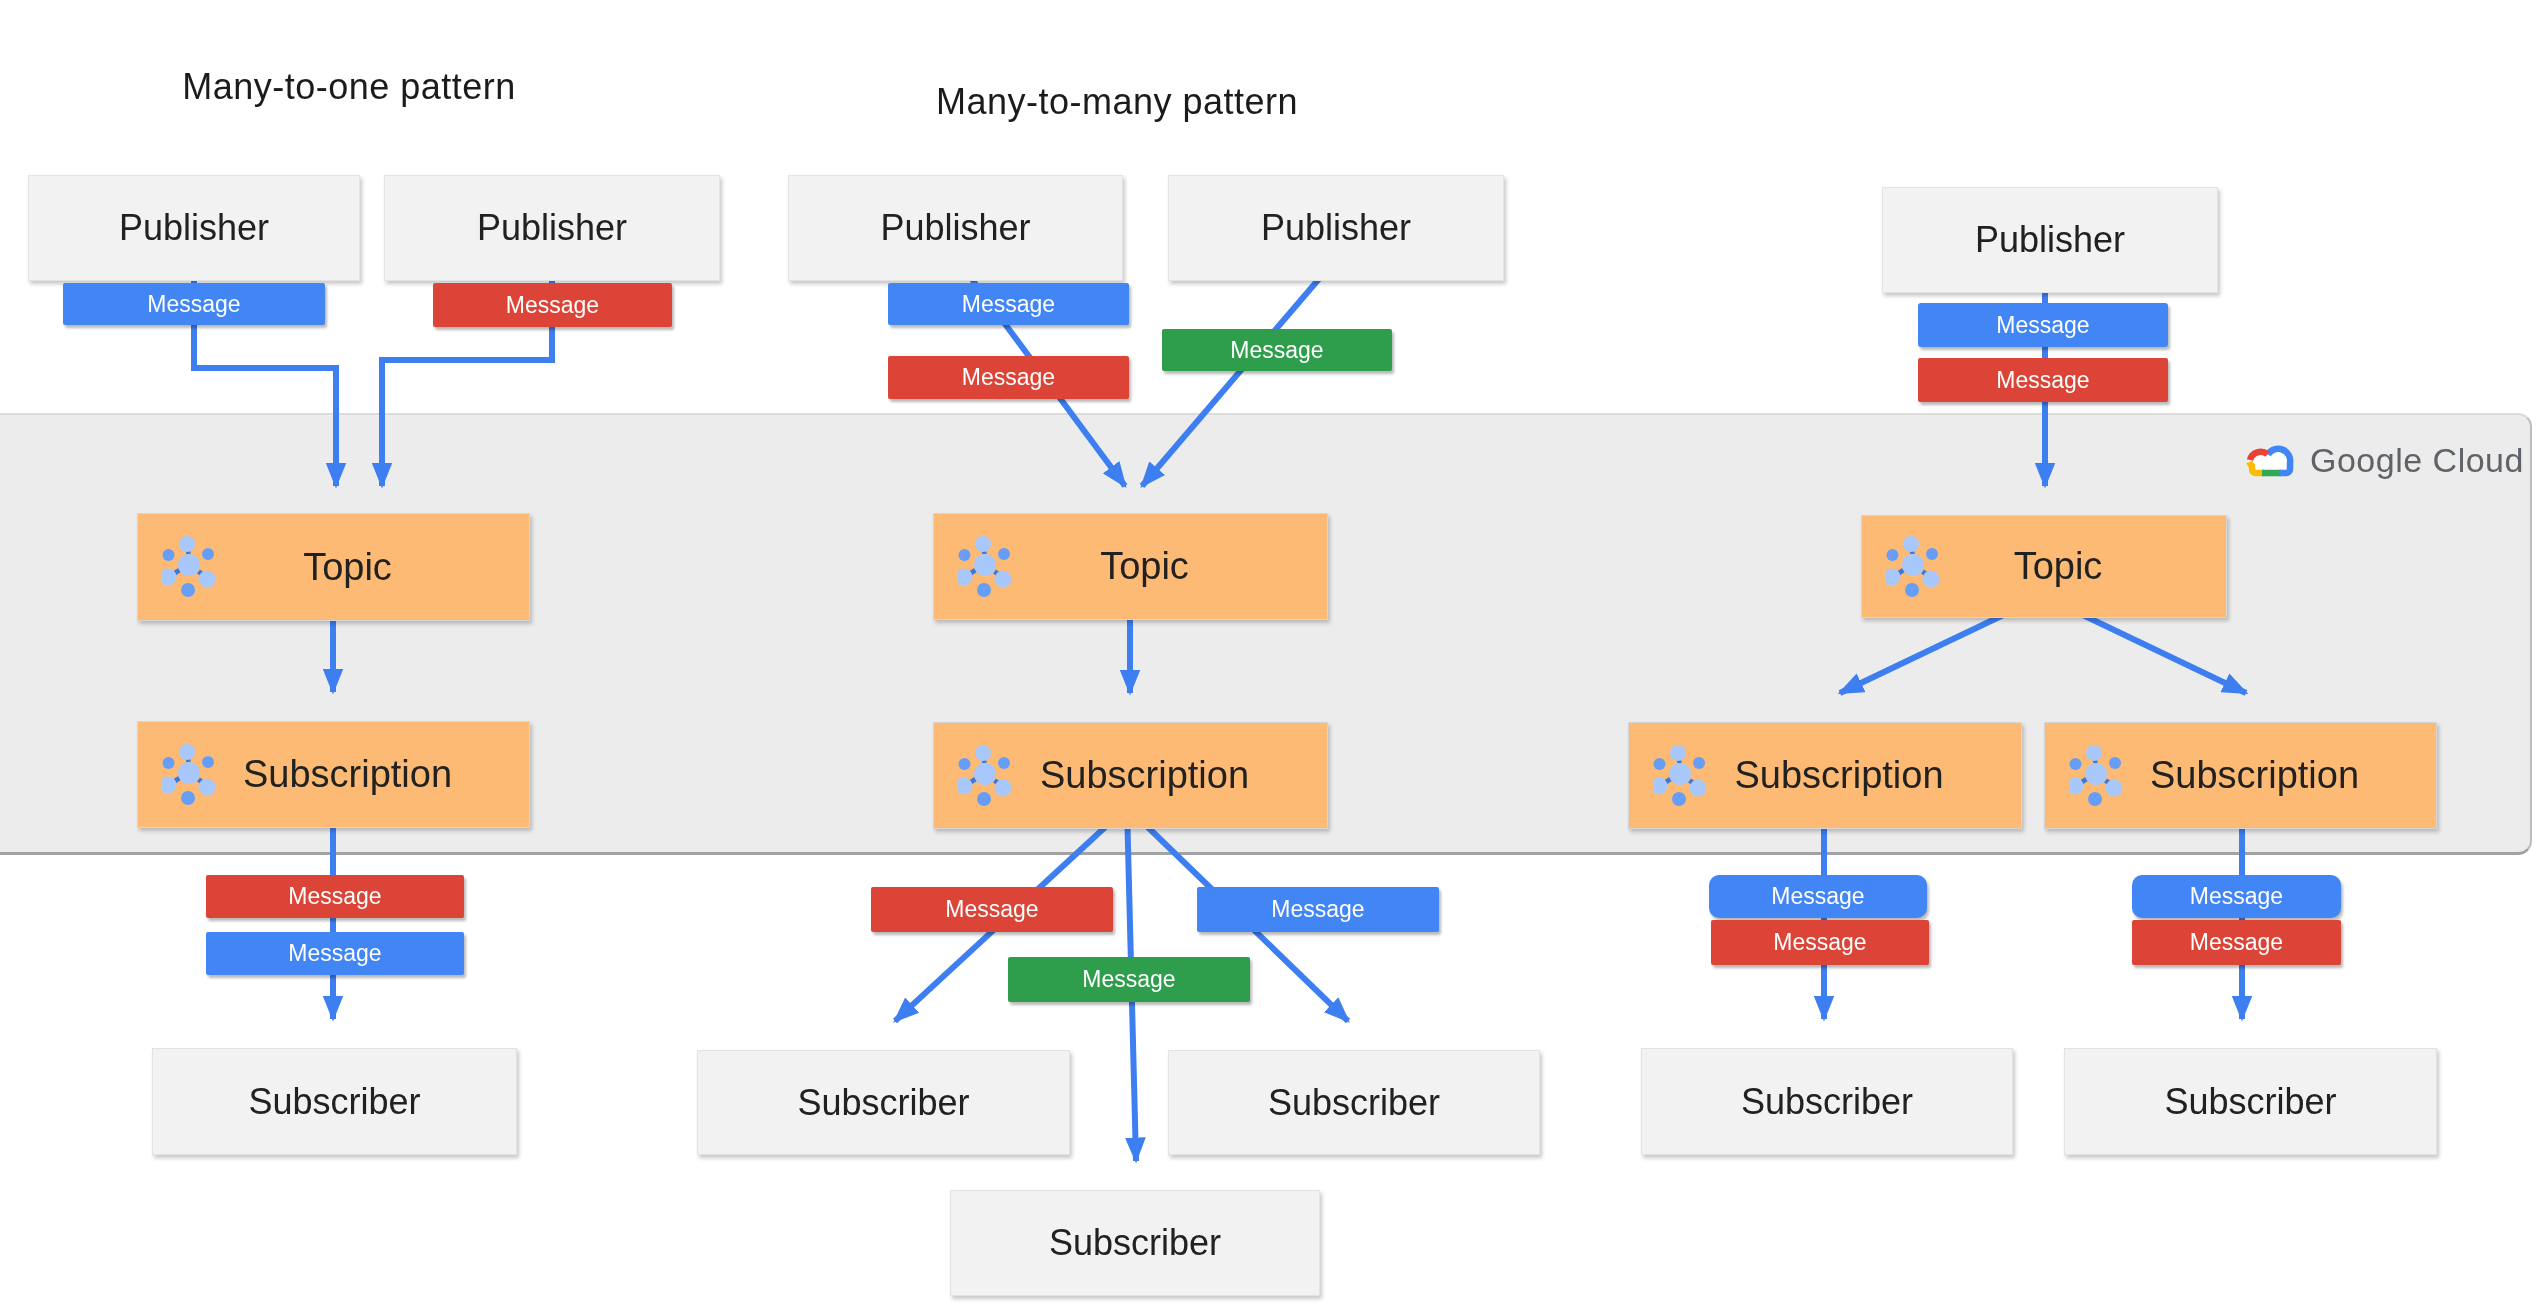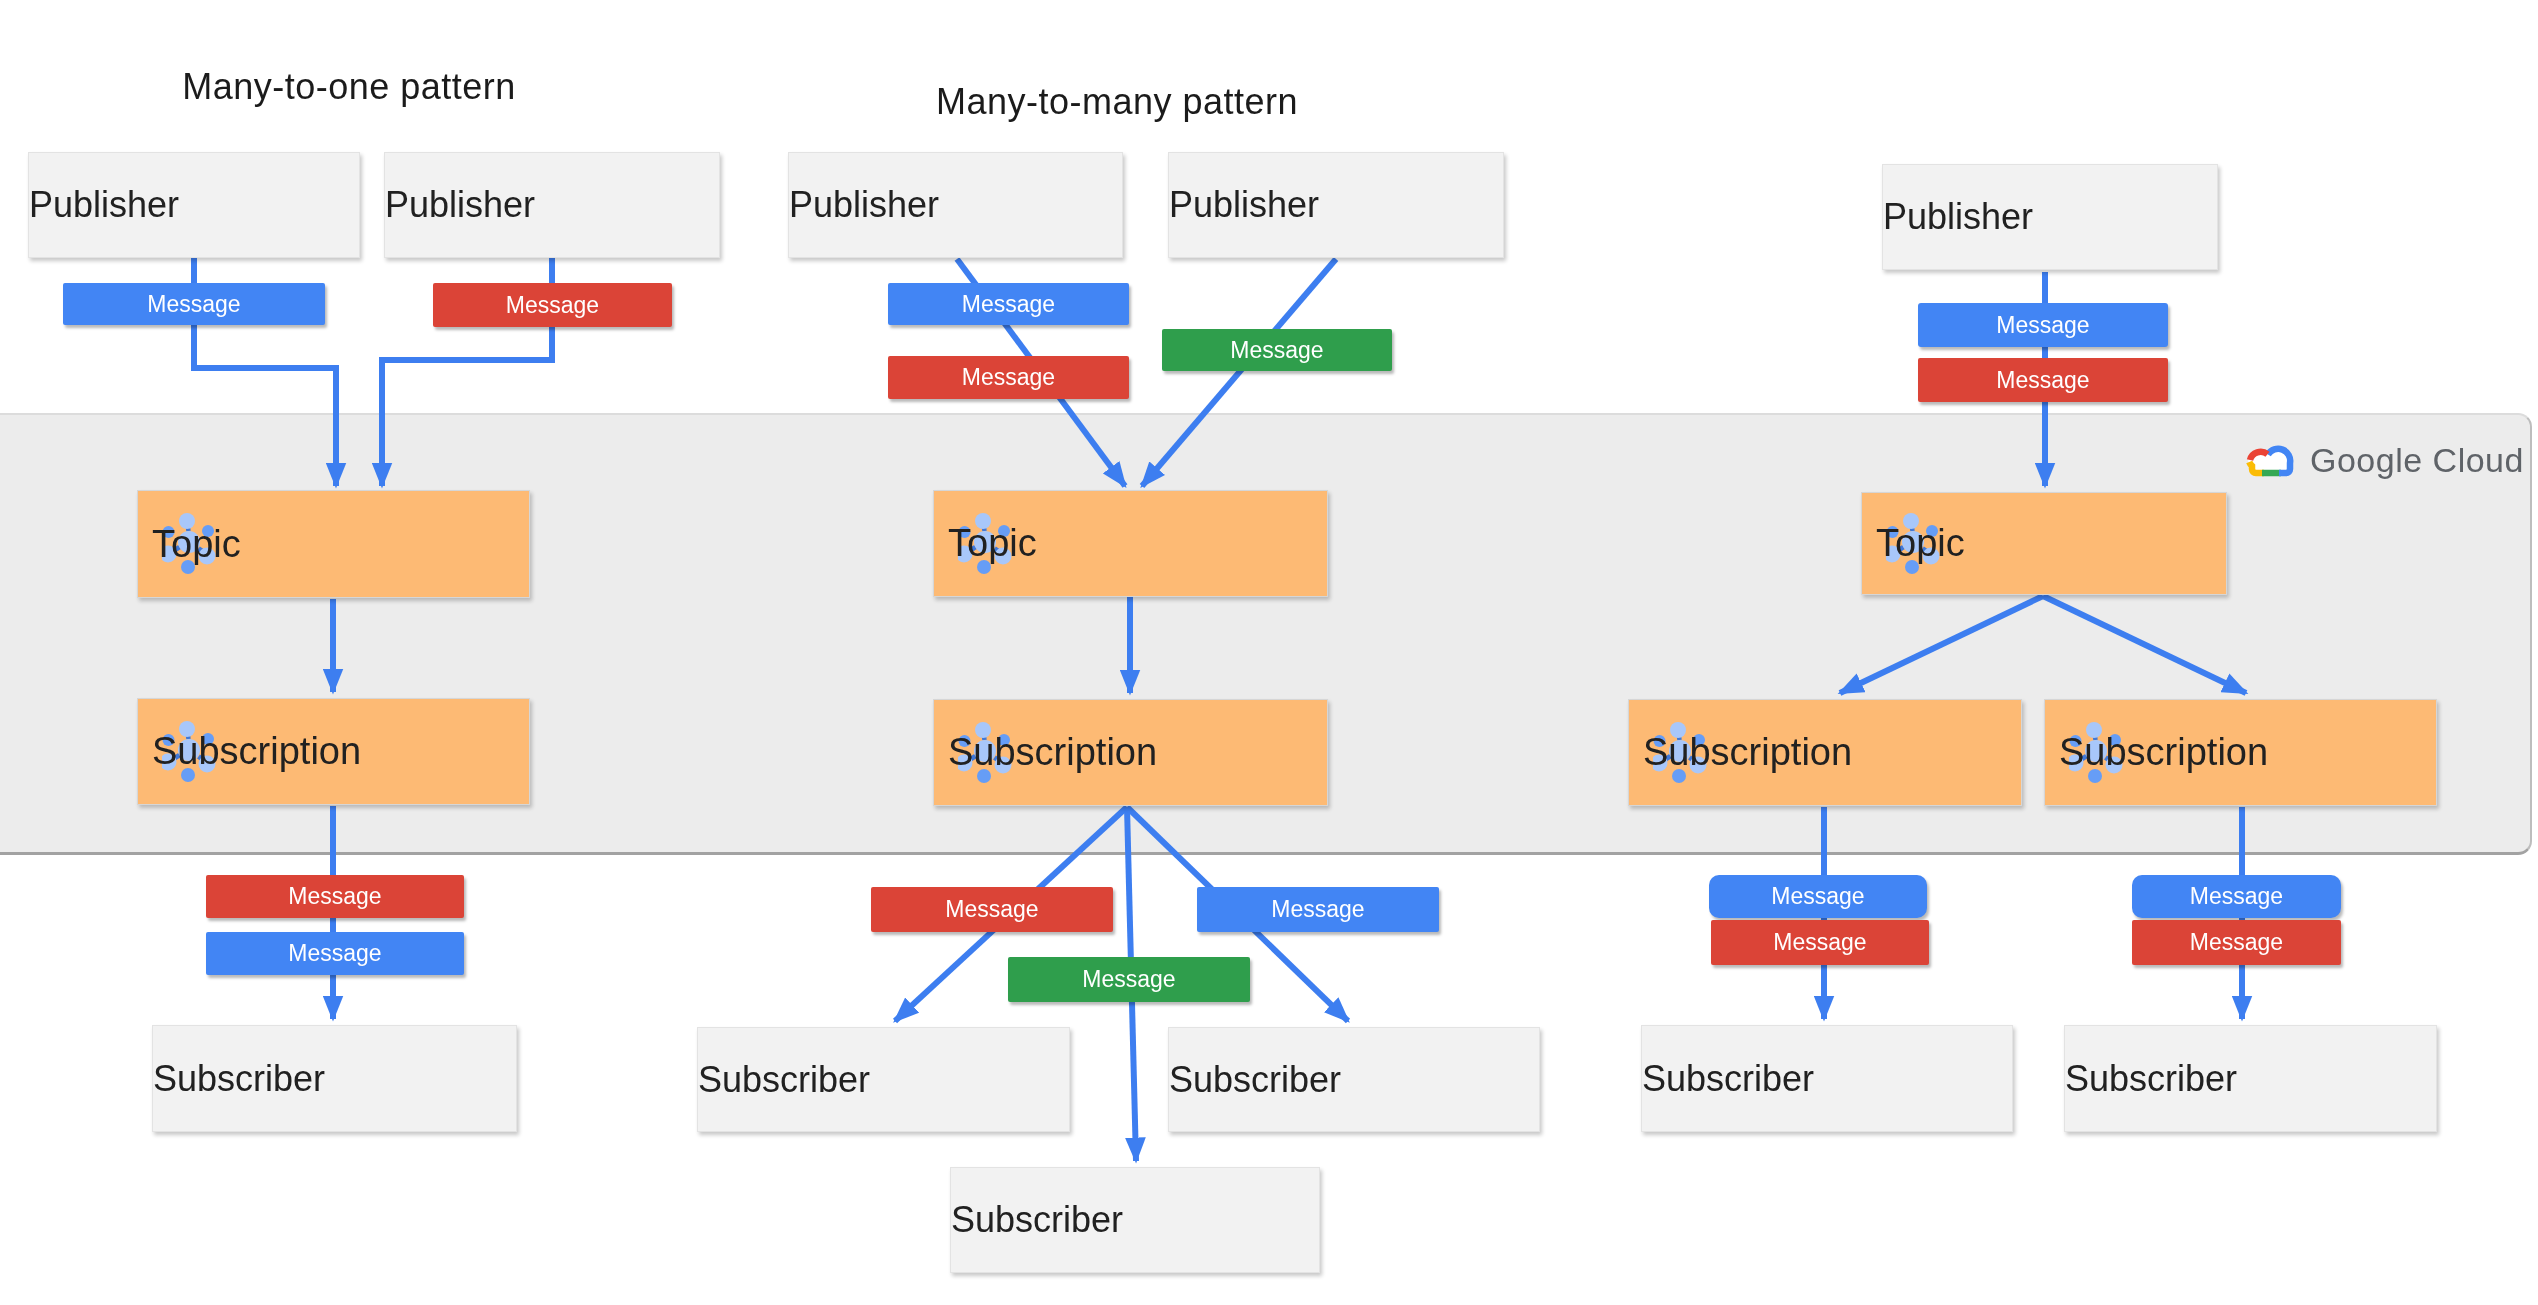--- a/index.html
+++ b/index.html
@@ -8,22 +8,22 @@
   #stage{position:absolute;inset:0;}
   .band{position:absolute;left:-16px;top:413px;width:2546px;height:437px;
         background:#ececec;border-top:2px solid #dcdcdc;border-bottom:3px solid #a2a2a2;
         border-right:2px solid #bdbdbd;border-radius:0 14px 14px 0;}
   .pattern-title{position:absolute;width:640px;text-align:center;
         font-size:36px;color:#1b1b1b;letter-spacing:0.5px;}
   #title-1{left:29px;top:66px;}
   #title-2{left:797px;top:81px;}
   #title-3{left:1757px;top:66px;}
   #connector-layer{position:absolute;left:0;top:0;}
-  .node{position:absolute;display:flex;align-items:center;
-        box-sizing:border-box;}
+  .node{position:absolute;display:flex;align-items:center;justify-content:center;
+        box-sizing:border-box;margin-top:23px;}
   .node.plain{background:#f2f2f2;border:1px solid #e3e3e3;
         box-shadow:2px 3px 4px rgba(0,0,0,0.22);}
   .node.service{background:#fdba74;border:1px solid #d6d6d6;
         box-shadow:2px 3px 4px rgba(0,0,0,0.22);}
   .node.plain .node-label{font-size:36px;color:#212121;}
   .node.service .node-label{font-size:38px;color:#212121;transform:translateX(14px);}
   .node .icon-wrap{position:absolute;left:24px;top:50%;transform:translateY(-50%);
         width:54px;height:62px;}
   .msg{position:absolute;display:flex;align-items:center;justify-content:center;
         color:#ffffff;font-size:23px;box-shadow:2px 3px 3px rgba(0,0,0,0.28);}

